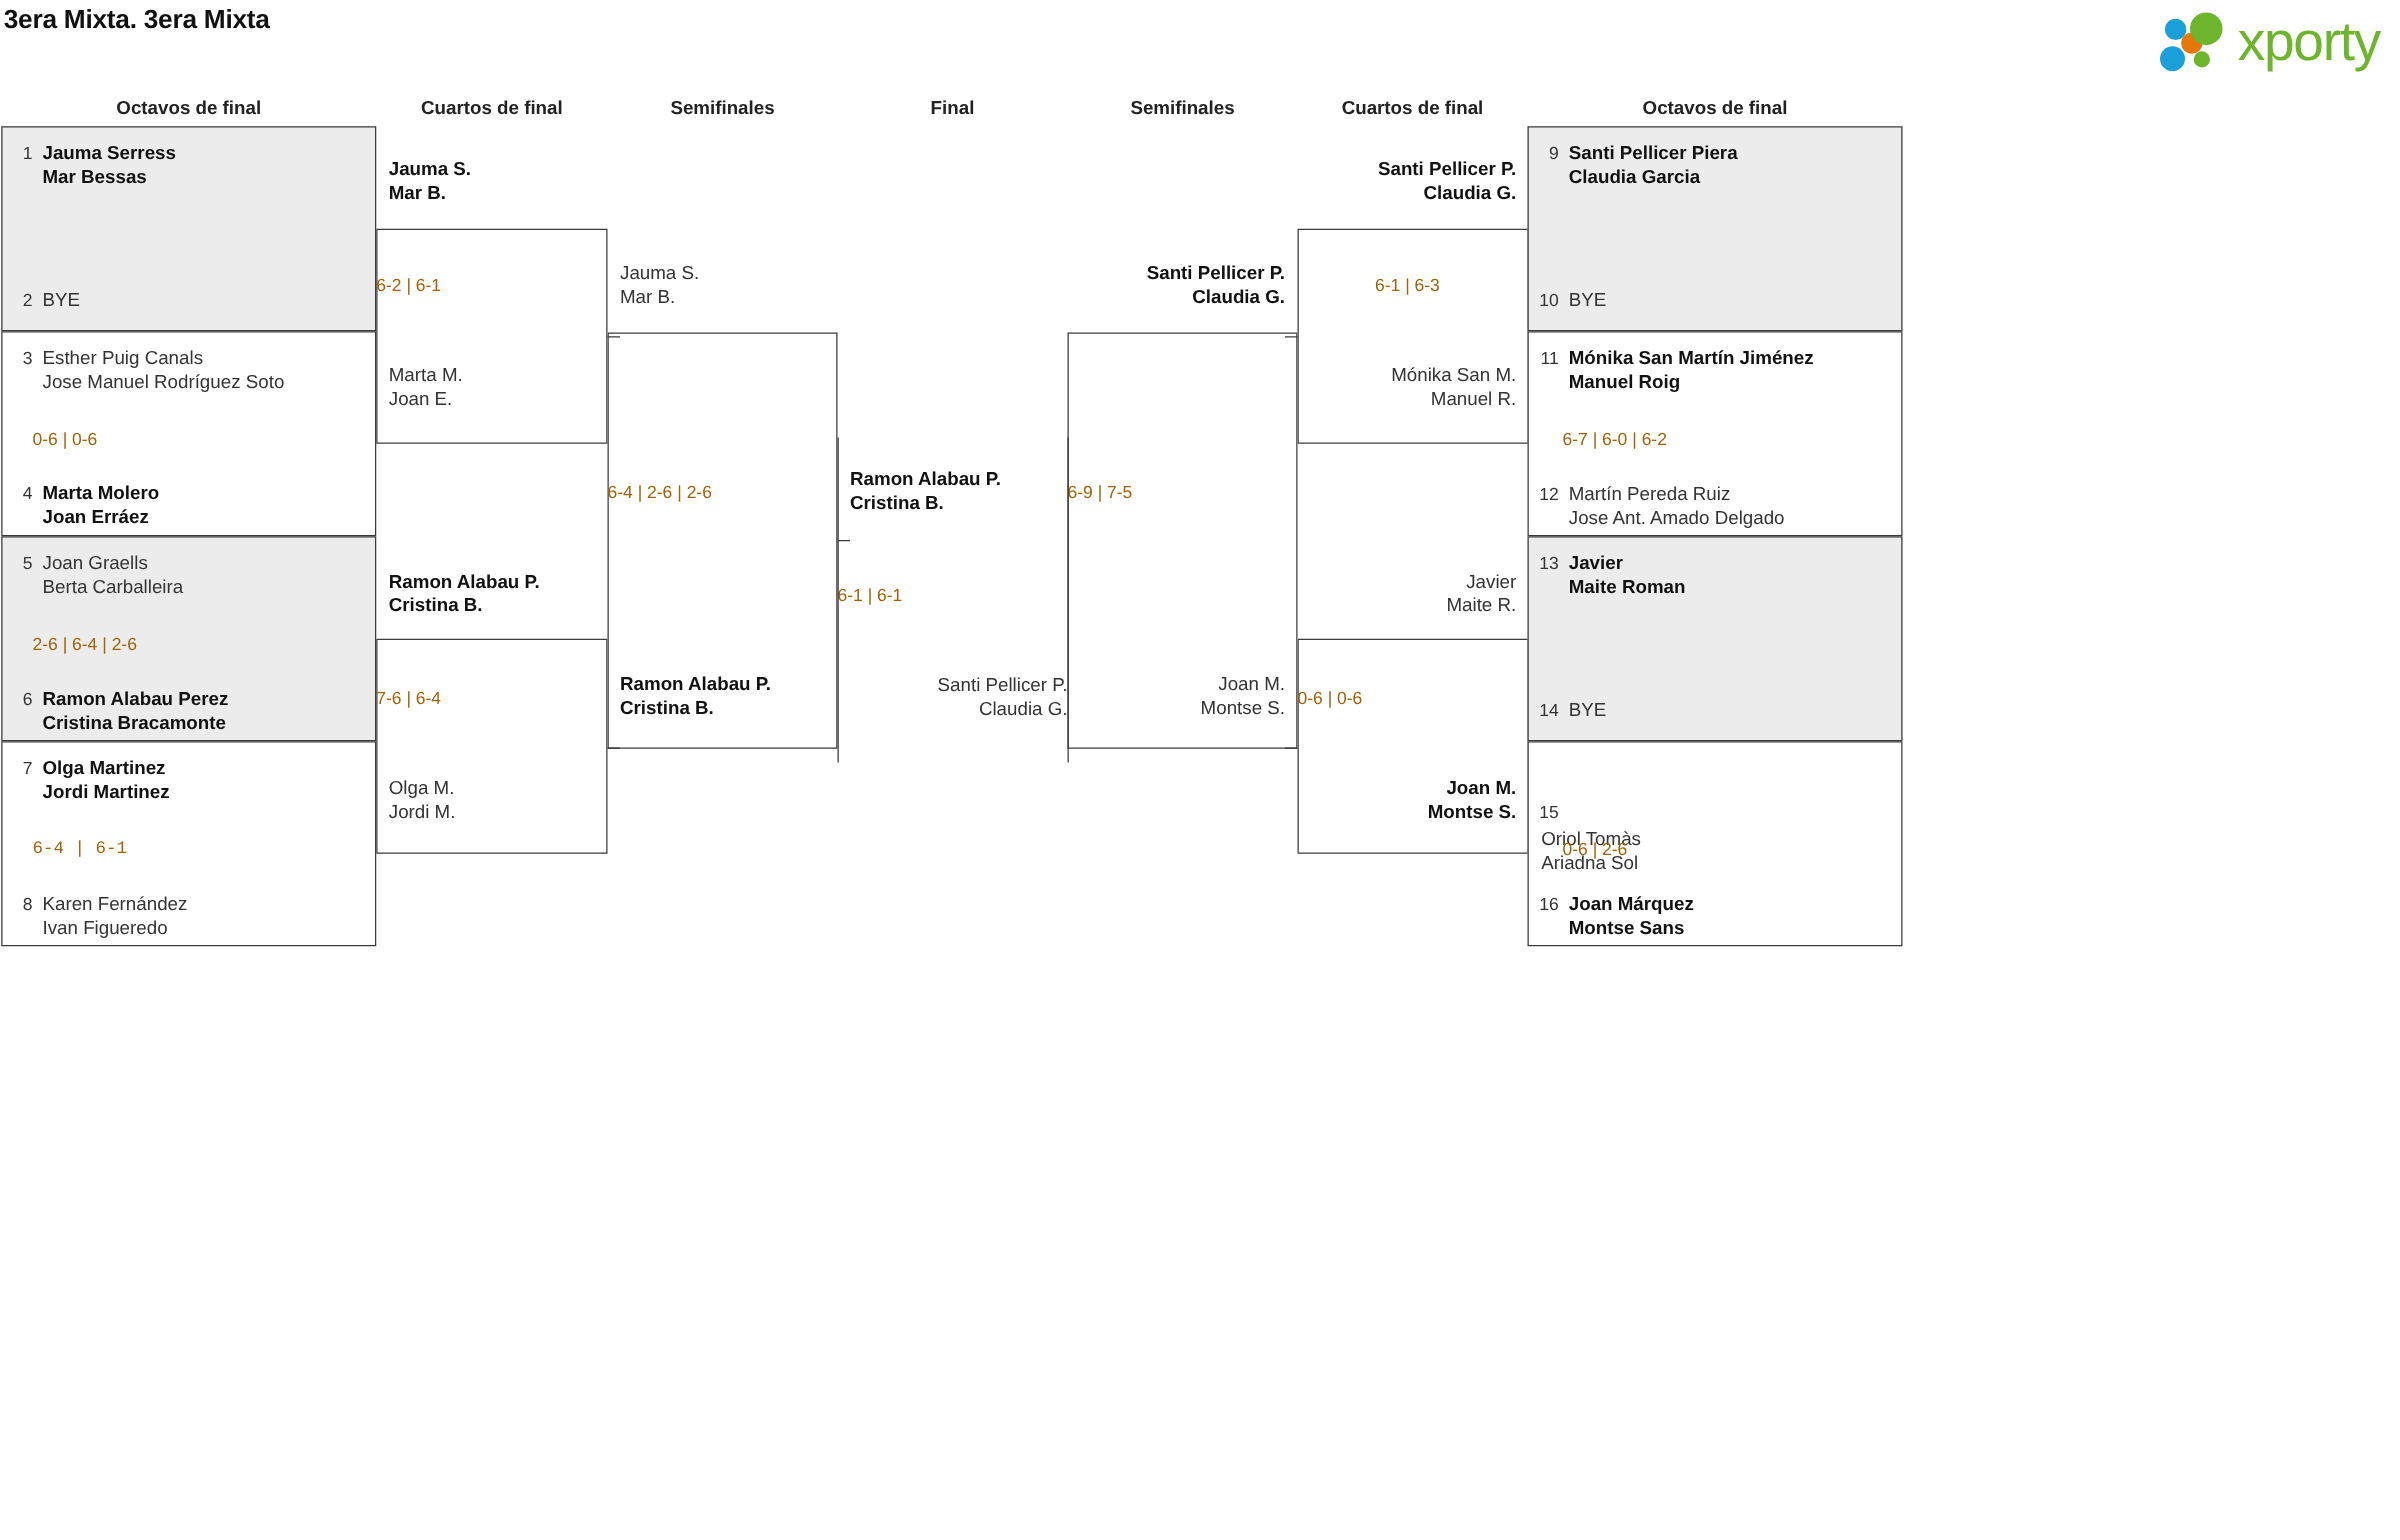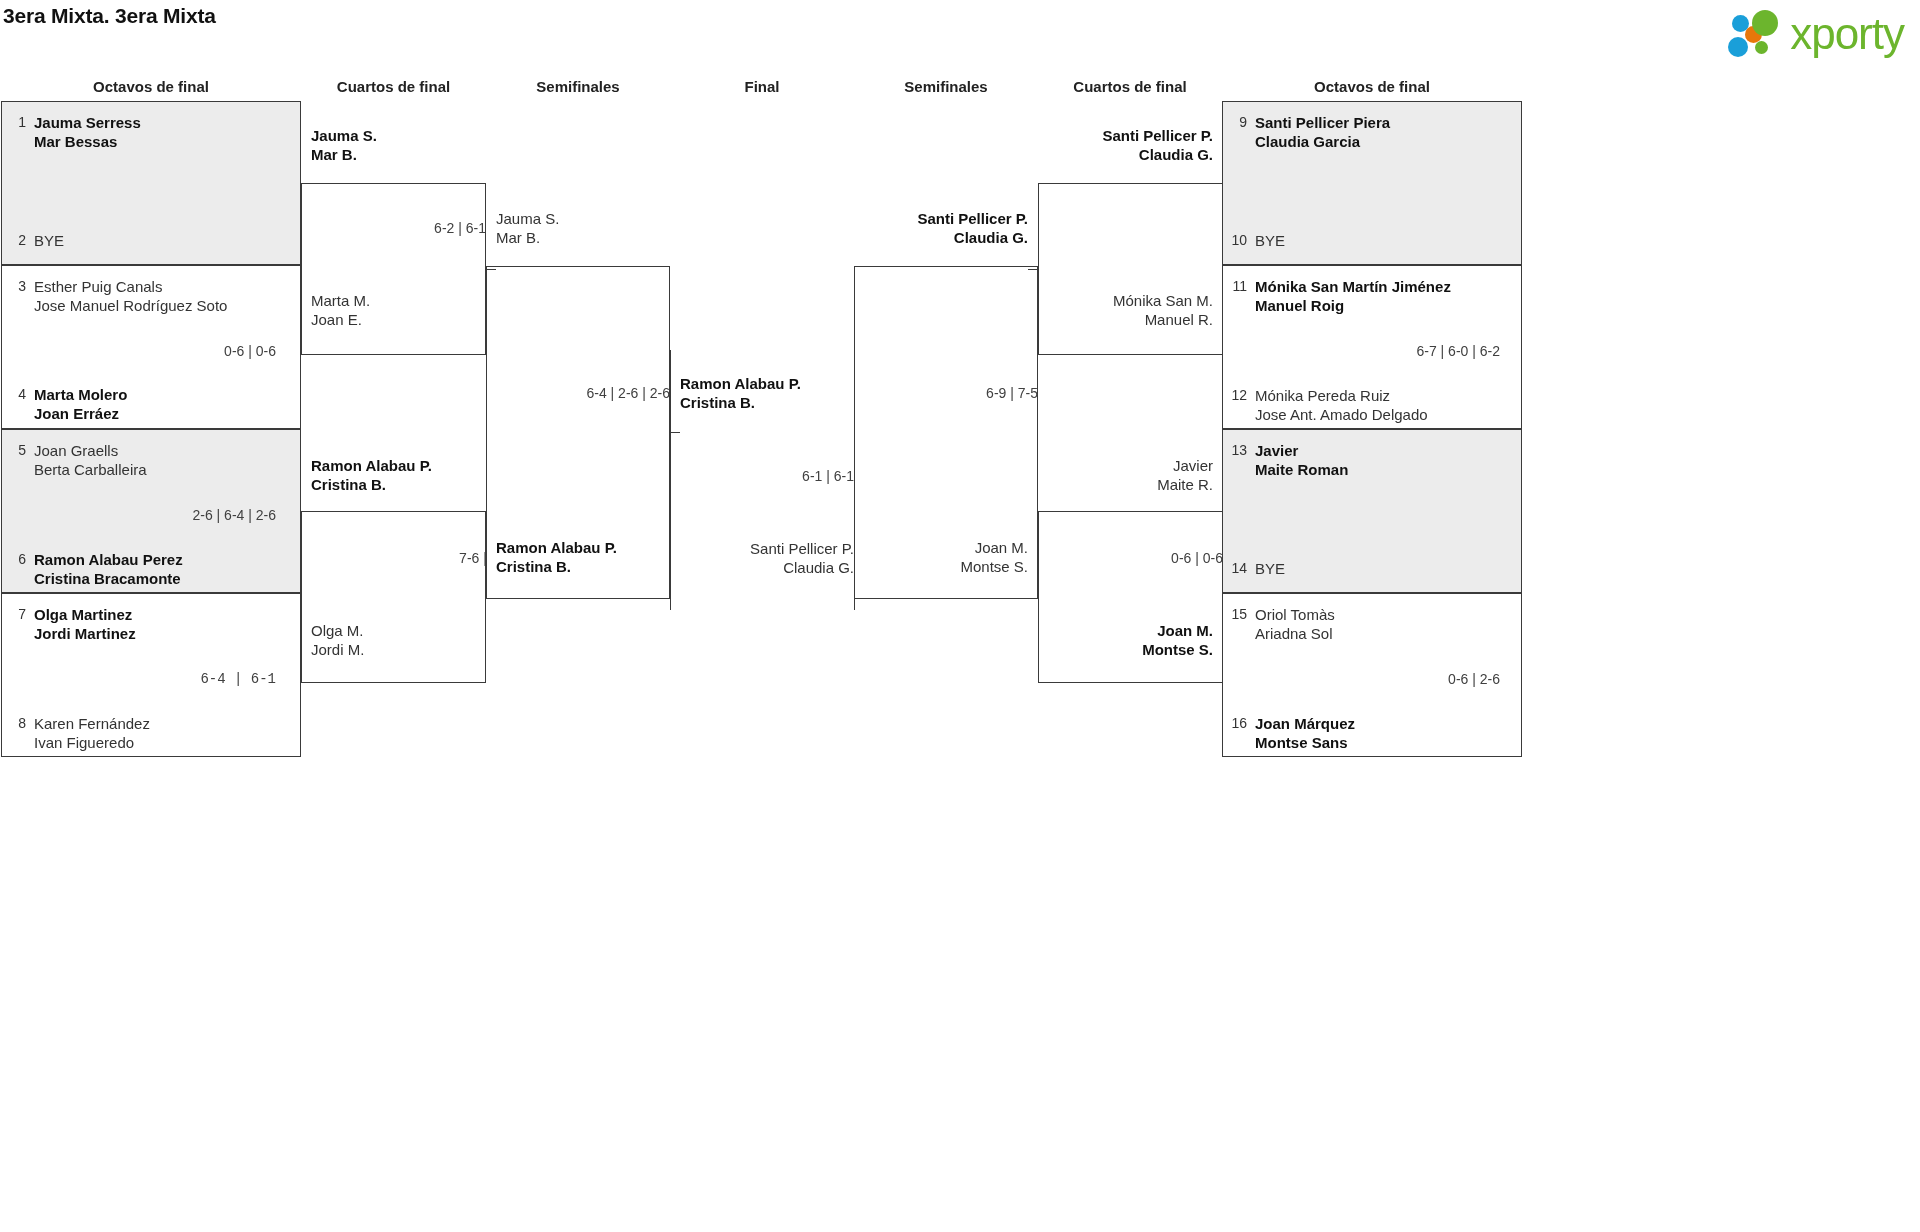--- a/index.html
+++ b/index.html
@@ -35,21 +35,21 @@
   .seed-names{margin-left:8px;font-size:15px;line-height:19px;color:#222;white-space:nowrap;}
   .seed-cell.right .seed-num{text-align:right;}
   .win{font-weight:700;color:#111;}
   .lose{font-weight:400;color:#333;}
 
   
   .adv{position:absolute;font-size:15px;line-height:19px;white-space:nowrap;}
   .adv.r{text-align:right;}
 
   
-  .score{position:absolute;font-size:14px;line-height:18px;color:#404040;white-space:nowrap;text-align:right;}
+  .score{position:absolute;font-size:14px;line-height:18px;color:#a16207;white-space:nowrap;text-align:left;}
 
   
   .hline{position:absolute;background:#3a3a3a;height:1px;}
   .vline{position:absolute;background:#3a3a3a;width:1px;}
 </style>
 </head>
 <body>
 
 <div id="root">
 
@@ -242,38 +242,38 @@
   <div class="seed-cell right" style="left:1225px;top:277px;width:294px;">
     <span class="seed-num">11</span>
     <span class="seed-names win">
       <span>Mónika San Martín Jiménez</span><br>
       <span>Manuel Roig</span>
     </span>
   </div>
   <div class="seed-cell right" style="left:1225px;top:386px;width:294px;">
     <span class="seed-num">12</span>
     <span class="seed-names lose">
-      <span>Mónika Pereda Ruiz</span><br>
+      <span>Martín Pereda Ruiz</span><br>
       <span>Jose Ant. Amado Delgado</span>
     </span>
   </div>
   <div class="seed-cell right" style="left:1225px;top:441px;width:294px;">
     <span class="seed-num">13</span>
     <span class="seed-names win">
       <span>Javier</span><br>
       <span>Maite Roman</span>
     </span>
   </div>
   <div class="seed-cell right" style="left:1225px;top:559px;width:294px;">
     <span class="seed-num">14</span>
     <span class="seed-names lose">
       <span>BYE</span>
     </span>
   </div>
-  <div class="seed-cell right" style="left:1225px;top:605px;width:294px;">
+  <div class="seed-cell right" style="left:1225px;top:640px;width:294px;flex-direction:column;">
     <span class="seed-num">15</span>
     <span class="seed-names lose">
       <span>Oriol Tomàs</span><br>
       <span>Ariadna Sol</span>
     </span>
   </div>
   <div class="seed-cell right" style="left:1225px;top:714px;width:294px;">
     <span class="seed-num">16</span>
     <span class="seed-names win">
       <span>Joan Márquez</span><br>

